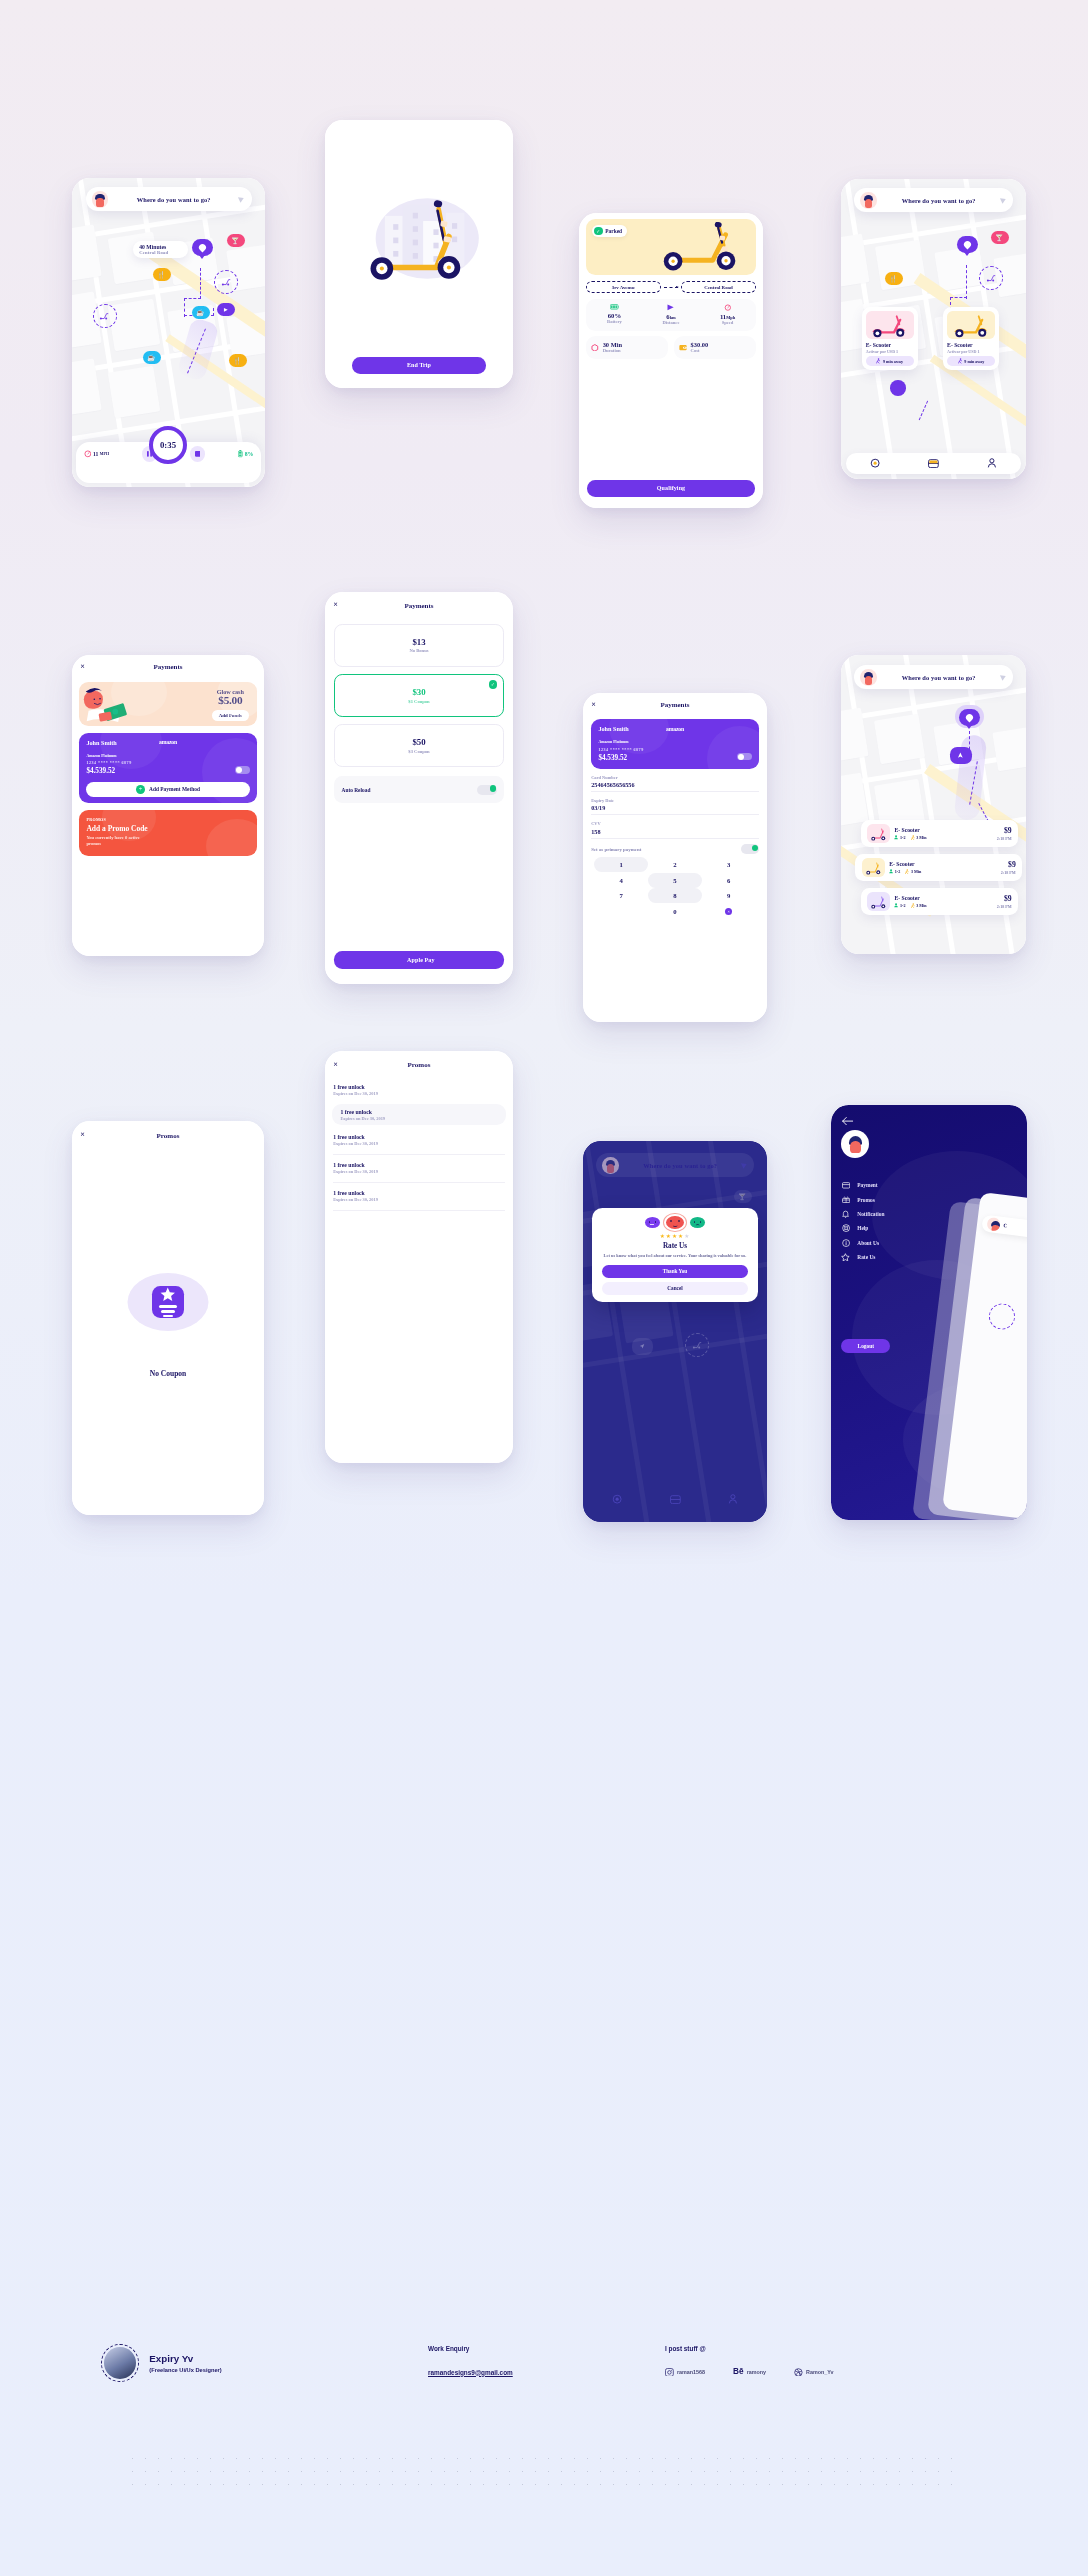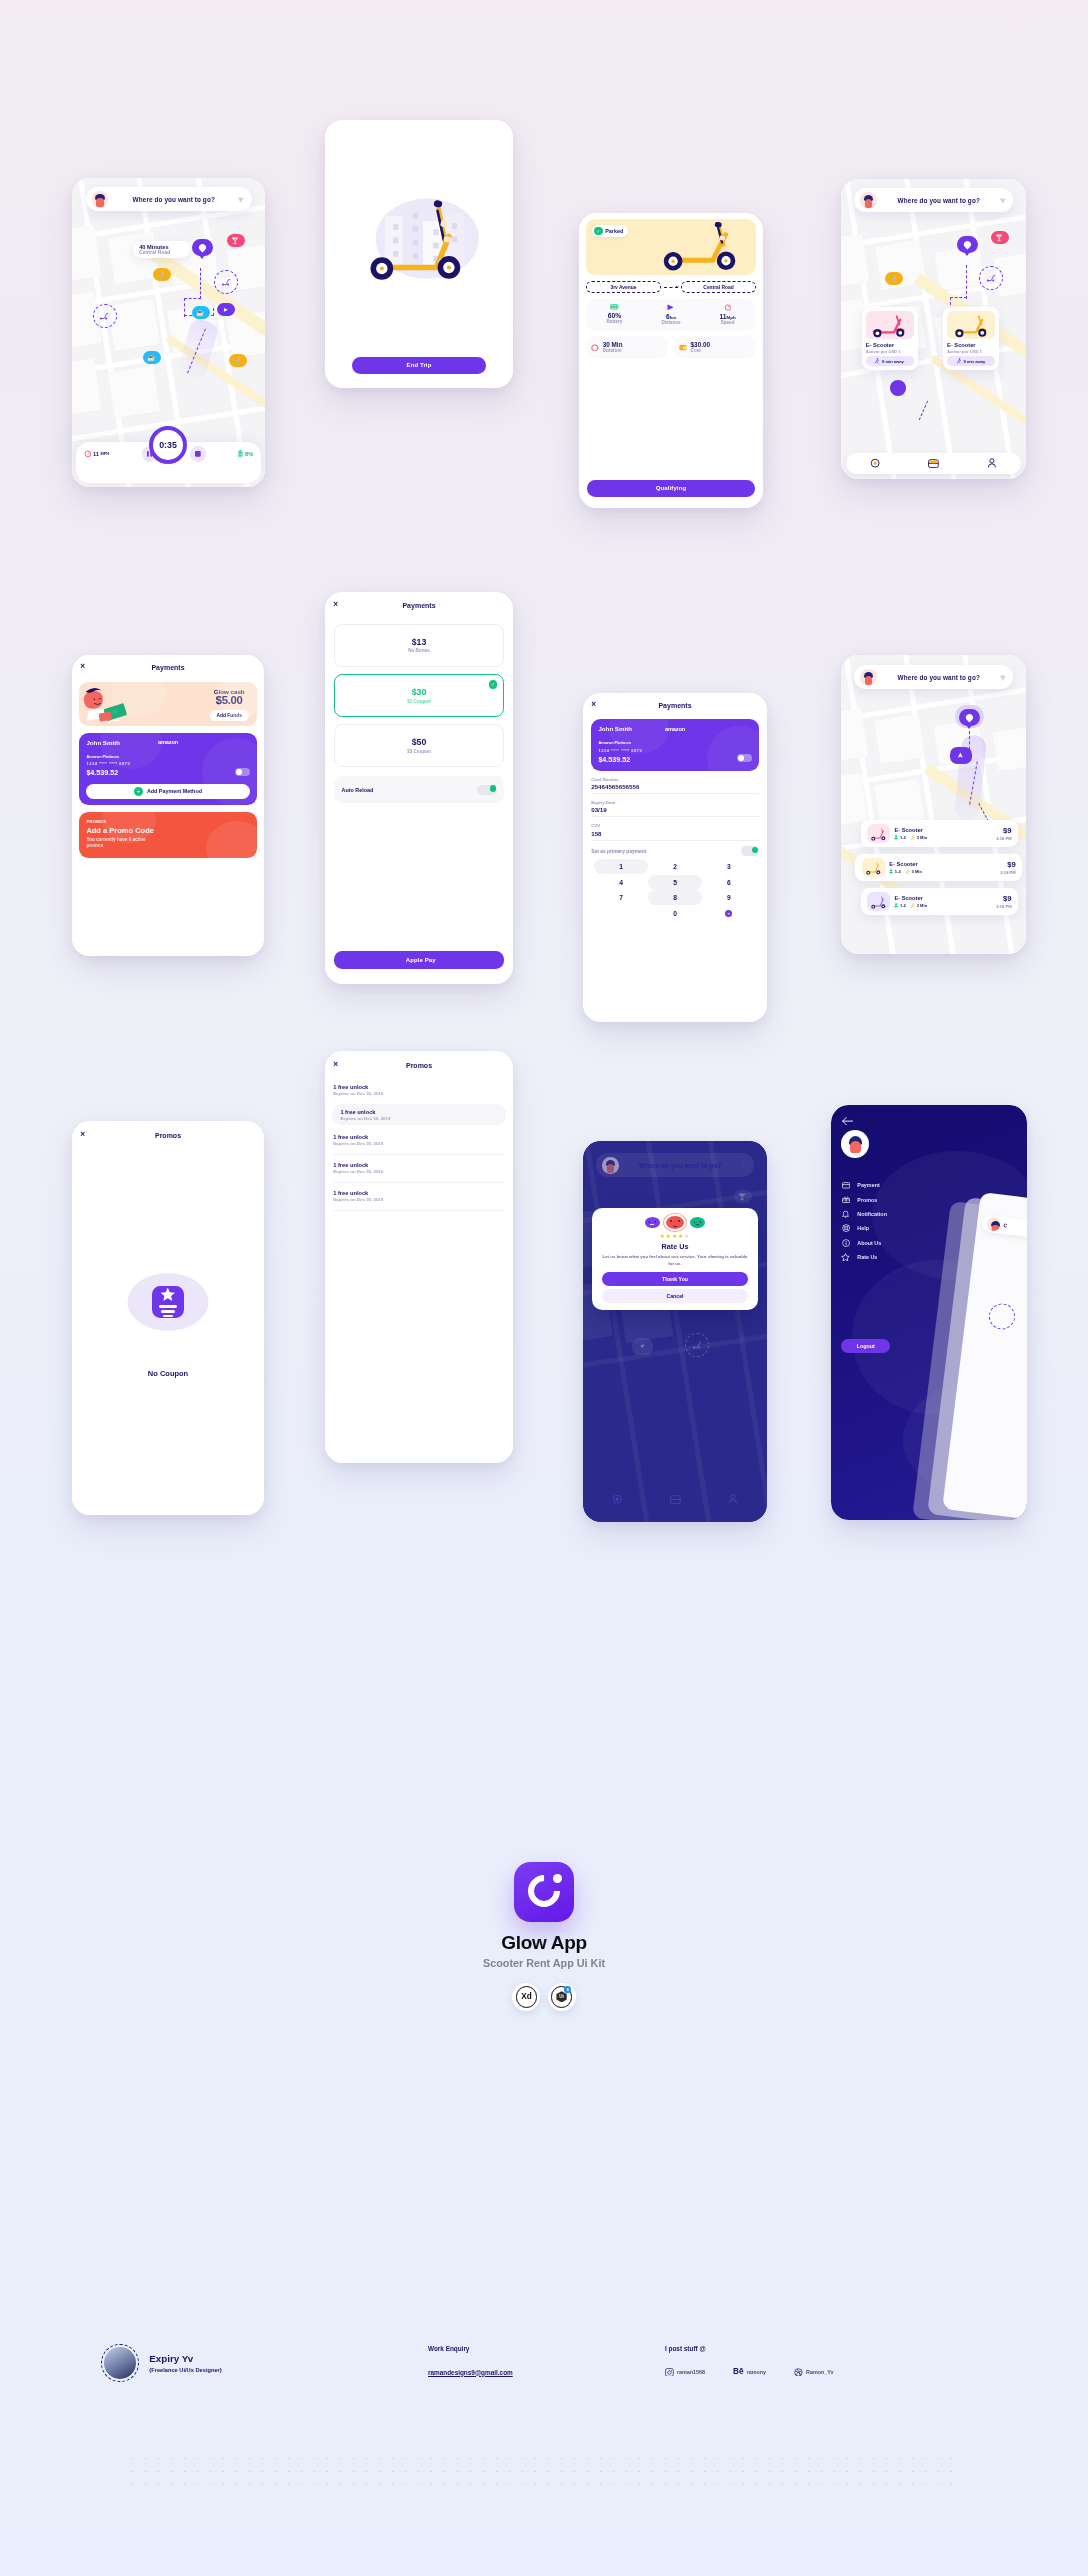--- a/index.html
+++ b/index.html
@@ -11,21 +11,21 @@
     -webkit-font-smoothing: antialiased;
   }
   .stage { position: absolute; inset: 0; }
 
   
   .phone {
     position: absolute; background: #ffffff; border-radius: 17.5px;
     box-shadow: 0 13.4px 31px rgba(82,72,140,0.13), 0 3.1px 9.3px rgba(82,72,140,0.07);
     overflow: hidden;
   }
-  .inner { position: absolute; inset: 0; border-radius: 17.5px; overflow: hidden; }
+  .inner { position: absolute; inset: 0; border-radius: 17.5px; overflow: hidden; font-family: Liberation Serif, serif; }
 
   
   .map { position: absolute; inset: 0; background: #f4f4f6; overflow: hidden; }
   .map .blk { position: absolute; background: #fbfbfc; border-radius: 2.1px; box-shadow: 0 0.5px 1px rgba(120,120,150,0.05); }
   .map .rd { position: absolute; background: #ffffff; }
   .map .ydr { position: absolute; background: #fdf2cf; }
   .map.dim .blk { background: rgba(255,255,255,0.06); box-shadow: none; }
   .map.dim .rd { background: rgba(255,255,255,0.05); }
   .map.dim { background: #2b2a8c; }
 
@@ -1134,41 +1134,20 @@
               </svg>
             </div>
           <div class="lb">Rate Us</div>
         </div>
       </div>
 
       <div class="logout" style="top:234px;">Logout</div>
     </div>
   </div>
 
-  <div class="brand" style="top:1862px;">
-    <div class="applogo">
-      <div class="g"></div>
-      <div class="gd"></div>
-    </div>
-    <div class="brandtitle">Glow App</div>
-    <div class="brandsub">Scooter Rent App Ui Kit</div>
-    <div class="badges">
-      <div class="badgecircle">
-        <div class="ring">
-            <span>Xd</span>
-          </div>
-      </div>
-      <div class="badgecircle">
-        <div class="ring" style="position:relative;">
-          <div class="hexui">Ui</div>
-        </div>
-        <div class="uibadge">8</div>
-      </div>
-    </div>
-  </div>
 
   <div class="author" style="left:101px; top:2344px;">
     <div class="authimg">
         <div class="ph"></div>
       </div>
     <div style="margin-left:10.3px;">
       <div class="authname">Expiry Yv</div>
       <div class="authrole">(Freelance Ui/Ux Designer)</div>
     </div>
   </div>

